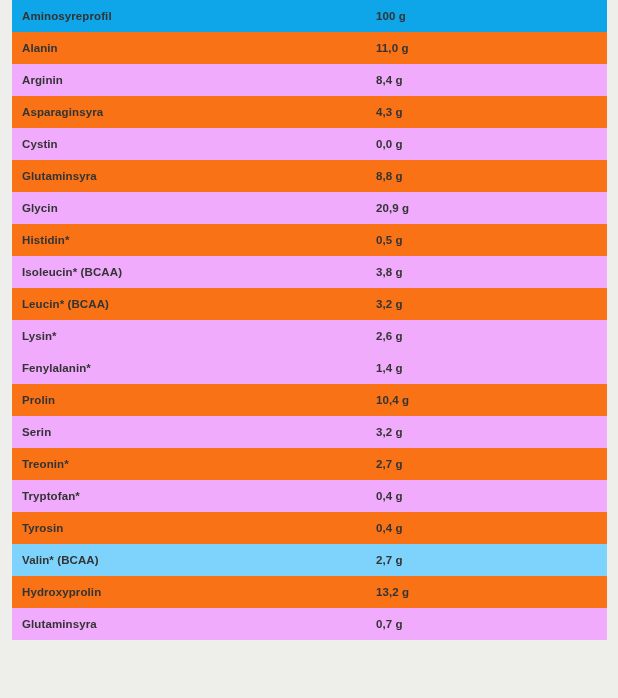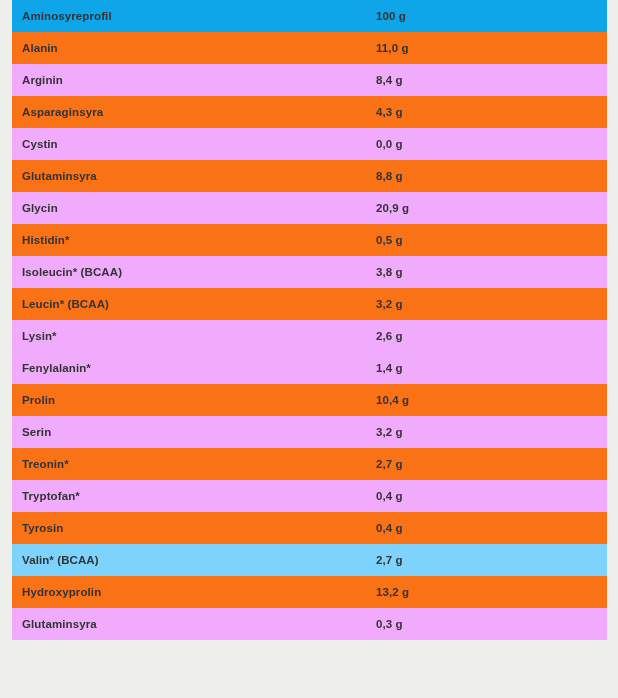--- a/index.html
+++ b/index.html
@@ -146,17 +146,17 @@
         <tr class="row-highlight">
           <td class="col-name">Valin* (BCAA)</td>
           <td class="col-value">2,7 g</td>
         </tr>
         <tr class="row-odd">
           <td class="col-name">Hydroxyprolin</td>
           <td class="col-value">13,2 g</td>
         </tr>
         <tr class="row-even">
           <td class="col-name">Glutaminsyra</td>
-          <td class="col-value">0,3 g</td>
+          <td class="col-value">0,7 g</td>
         </tr>
       </tbody>
   </table>
 </div>
 
 </body></html>

